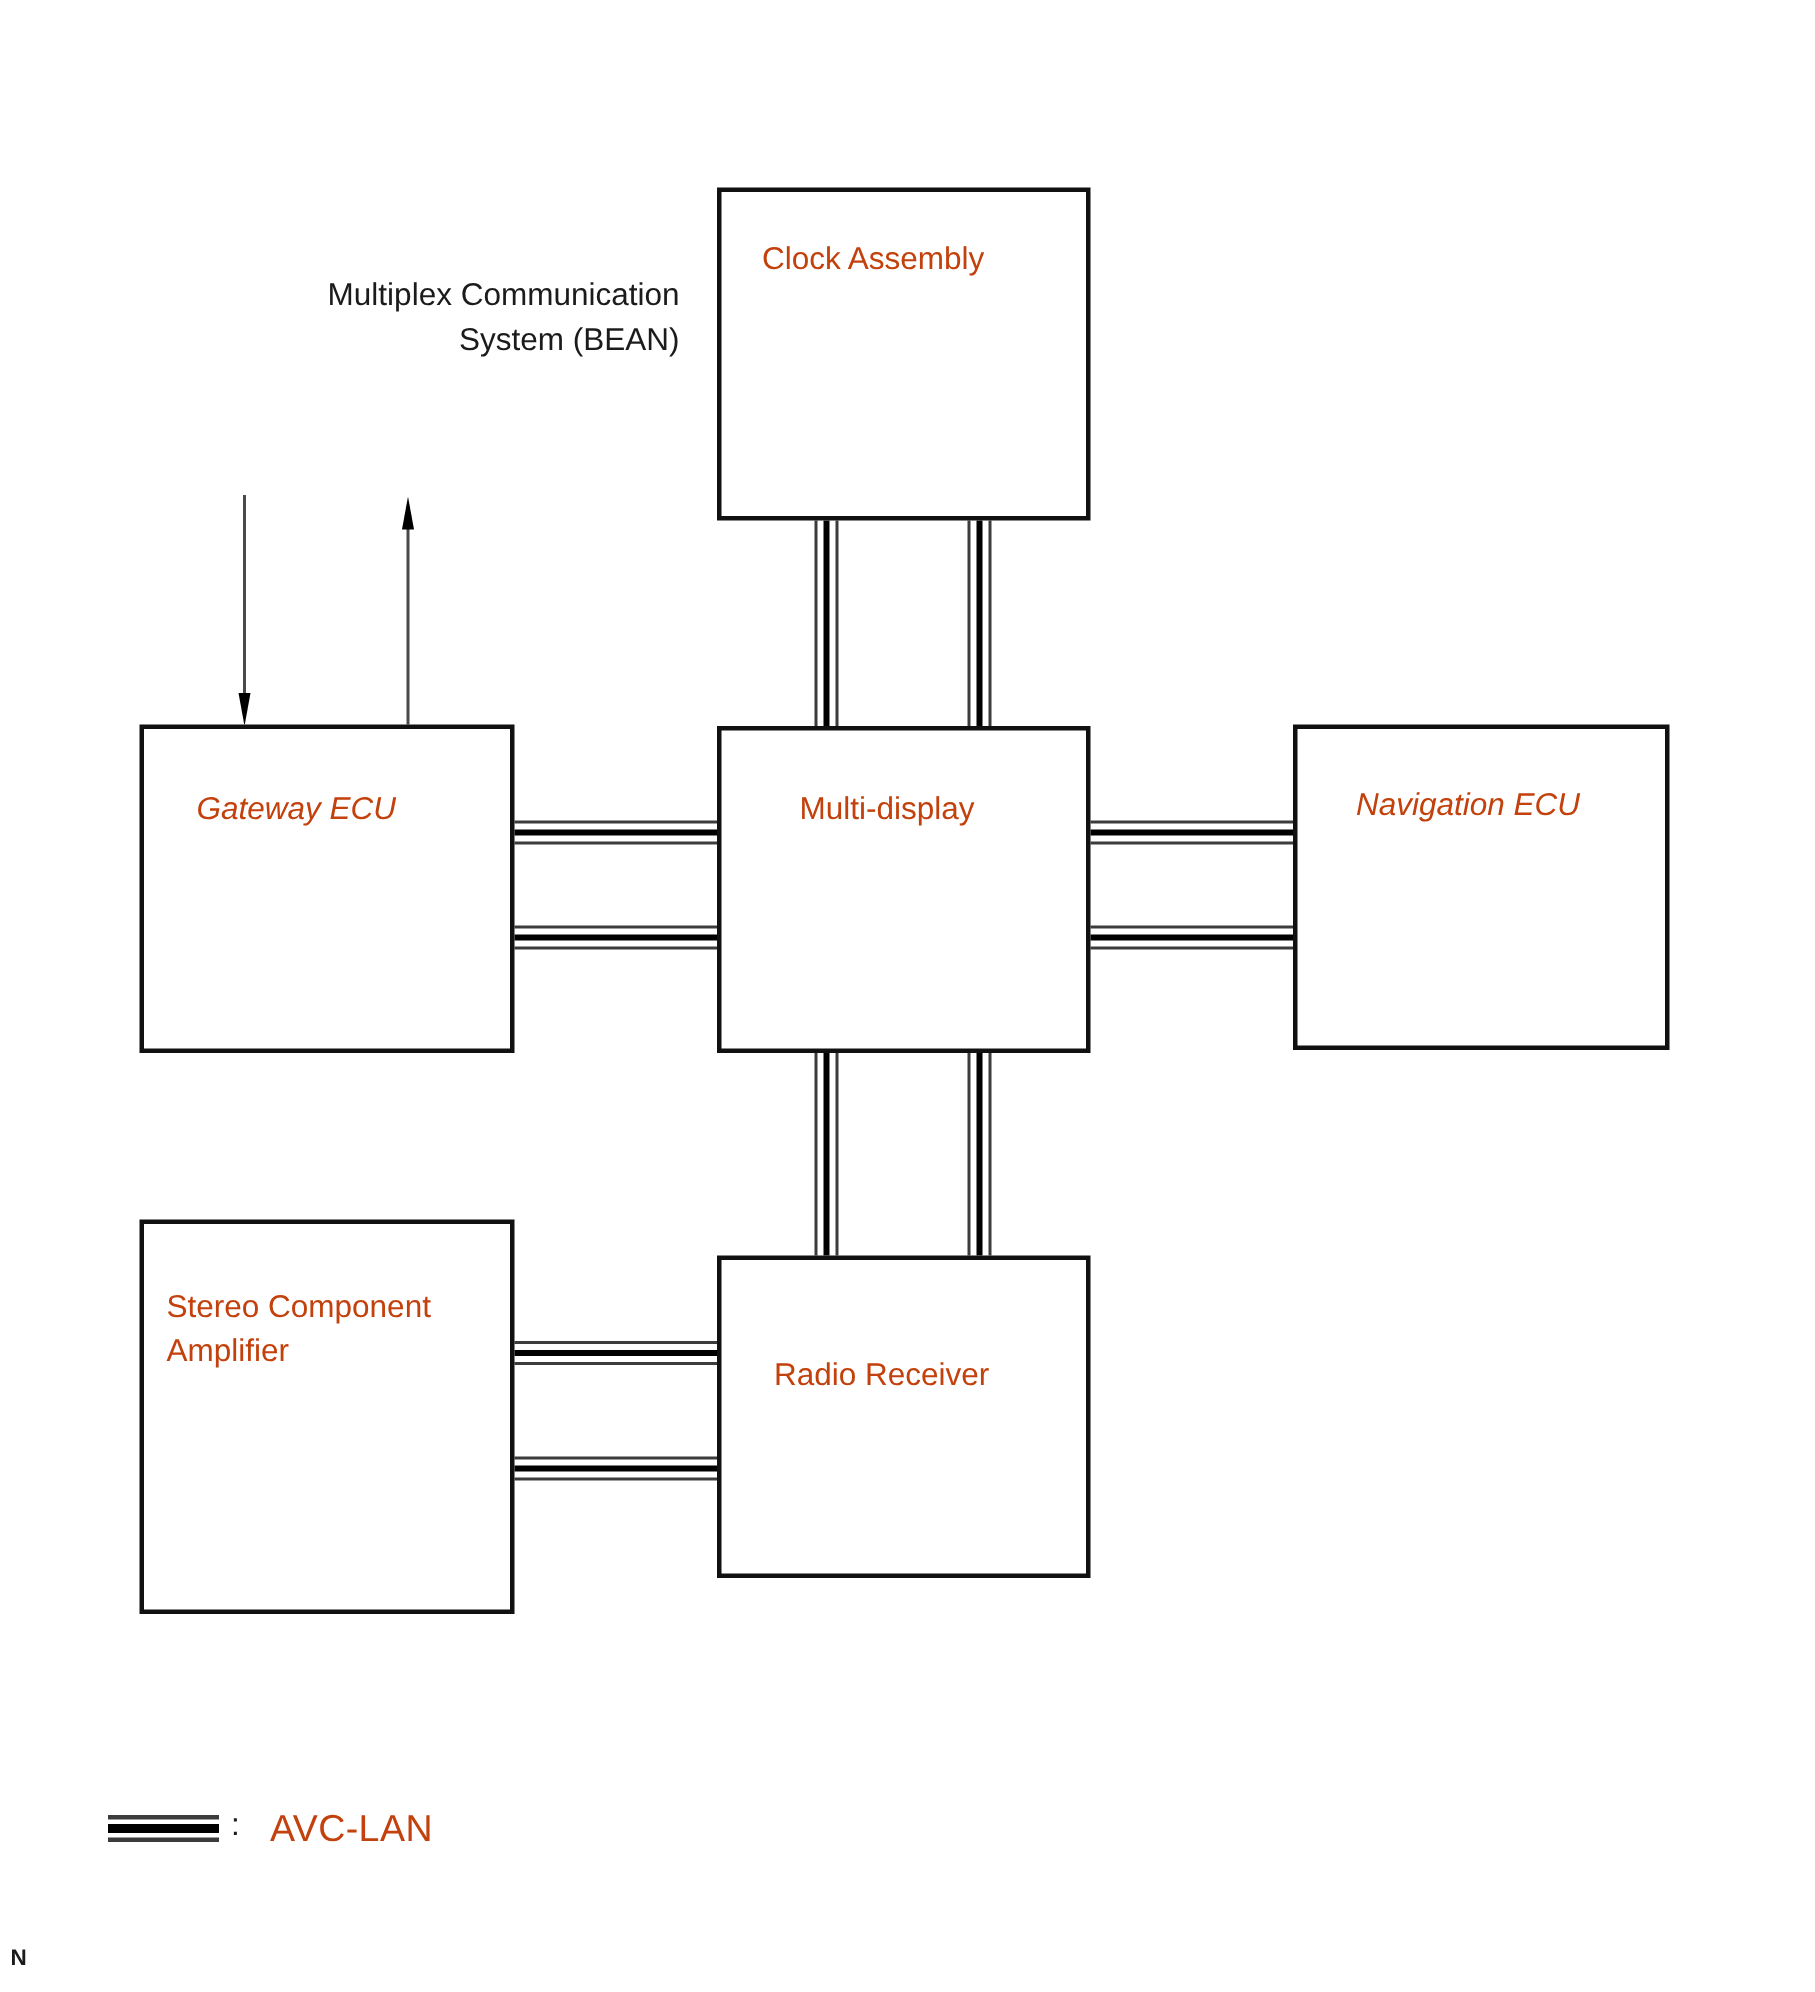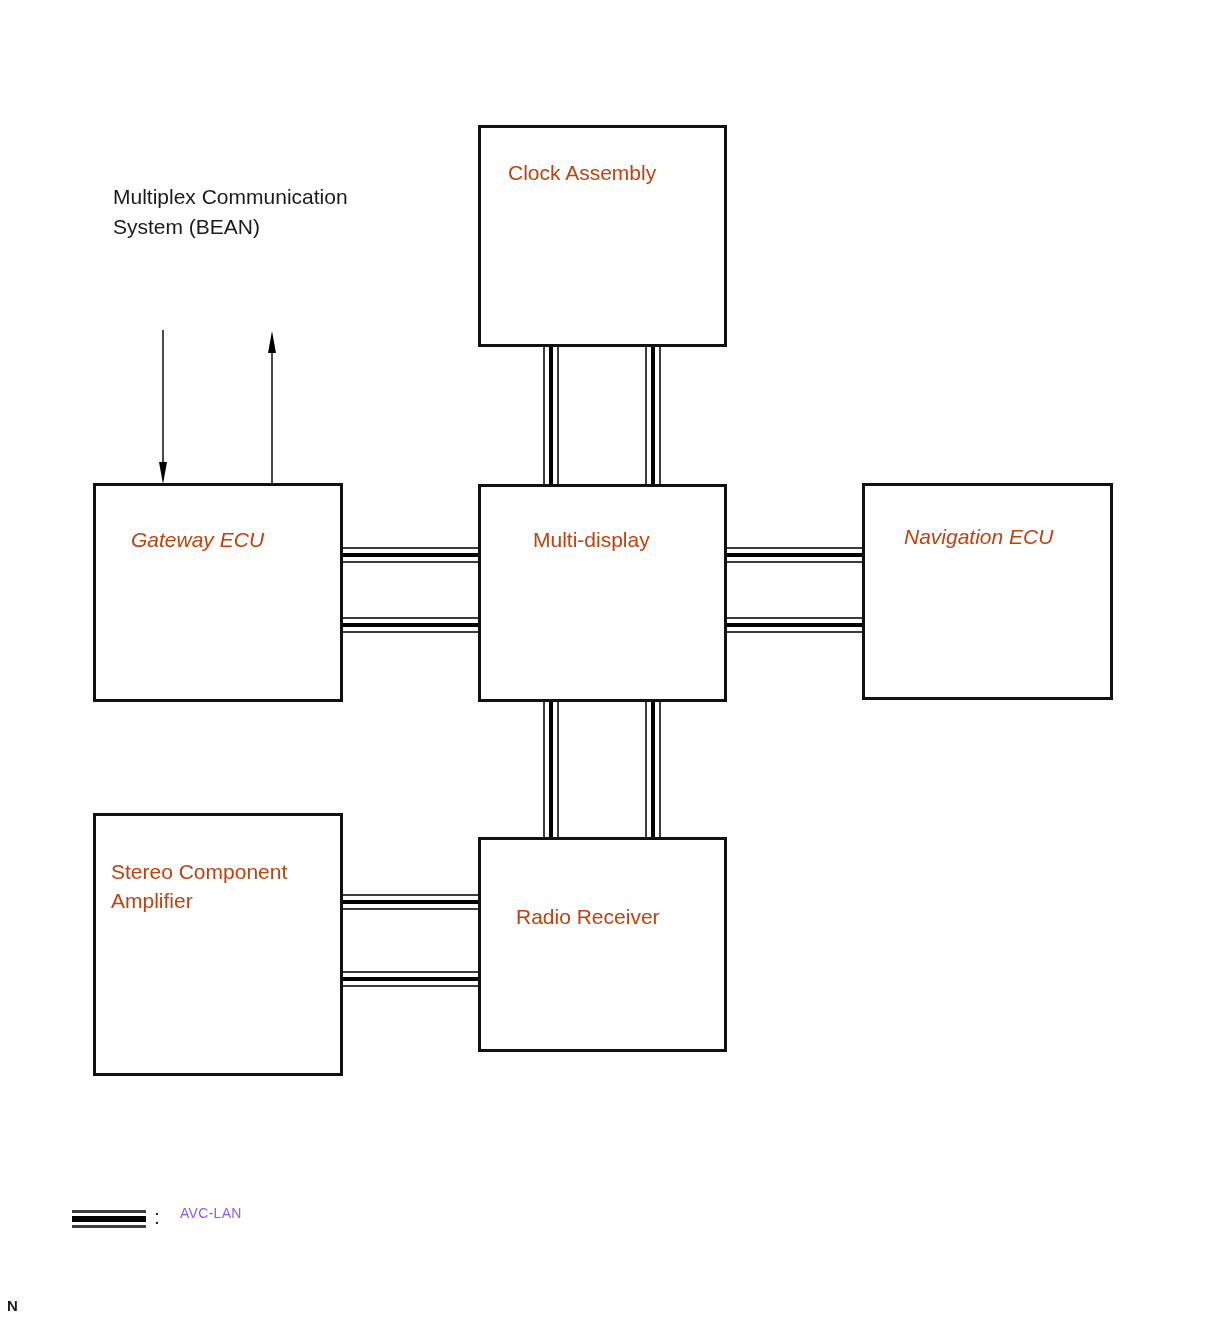--- a/index.html
+++ b/index.html
@@ -30,20 +30,21 @@
     white-space: pre-line;
     z-index: 7;
   }
   .free-label {
     position: absolute;
     font-size: 21px;
     line-height: 30px;
     color: #1b1b1b;
     white-space: pre-line;
     z-index: 7;
+    text-align: right;
   }
   
   .bus {
     position: absolute;
     z-index: 2;
   }
   .bus span {
     position: absolute;
     display: block;
     background: #3c3c3c;
@@ -117,22 +118,22 @@
     position: absolute;
     left: 154px;
     top: 1205px;
     font-size: 21px;
     color: #1b1b1b;
   }
   #legend-text {
     position: absolute;
     left: 180px;
     top: 1205px;
-    font-size: 14px;
-    color: #8b5cf6;
+    font-size: 25px;
+    color: #c2410c;
     letter-spacing: 0.3px;
   }
   #corner-mark {
     position: absolute;
     left: 7px;
     top: 1297px;
     font-size: 15px;
     font-weight: bold;
     color: #1b1b1b;
   }

